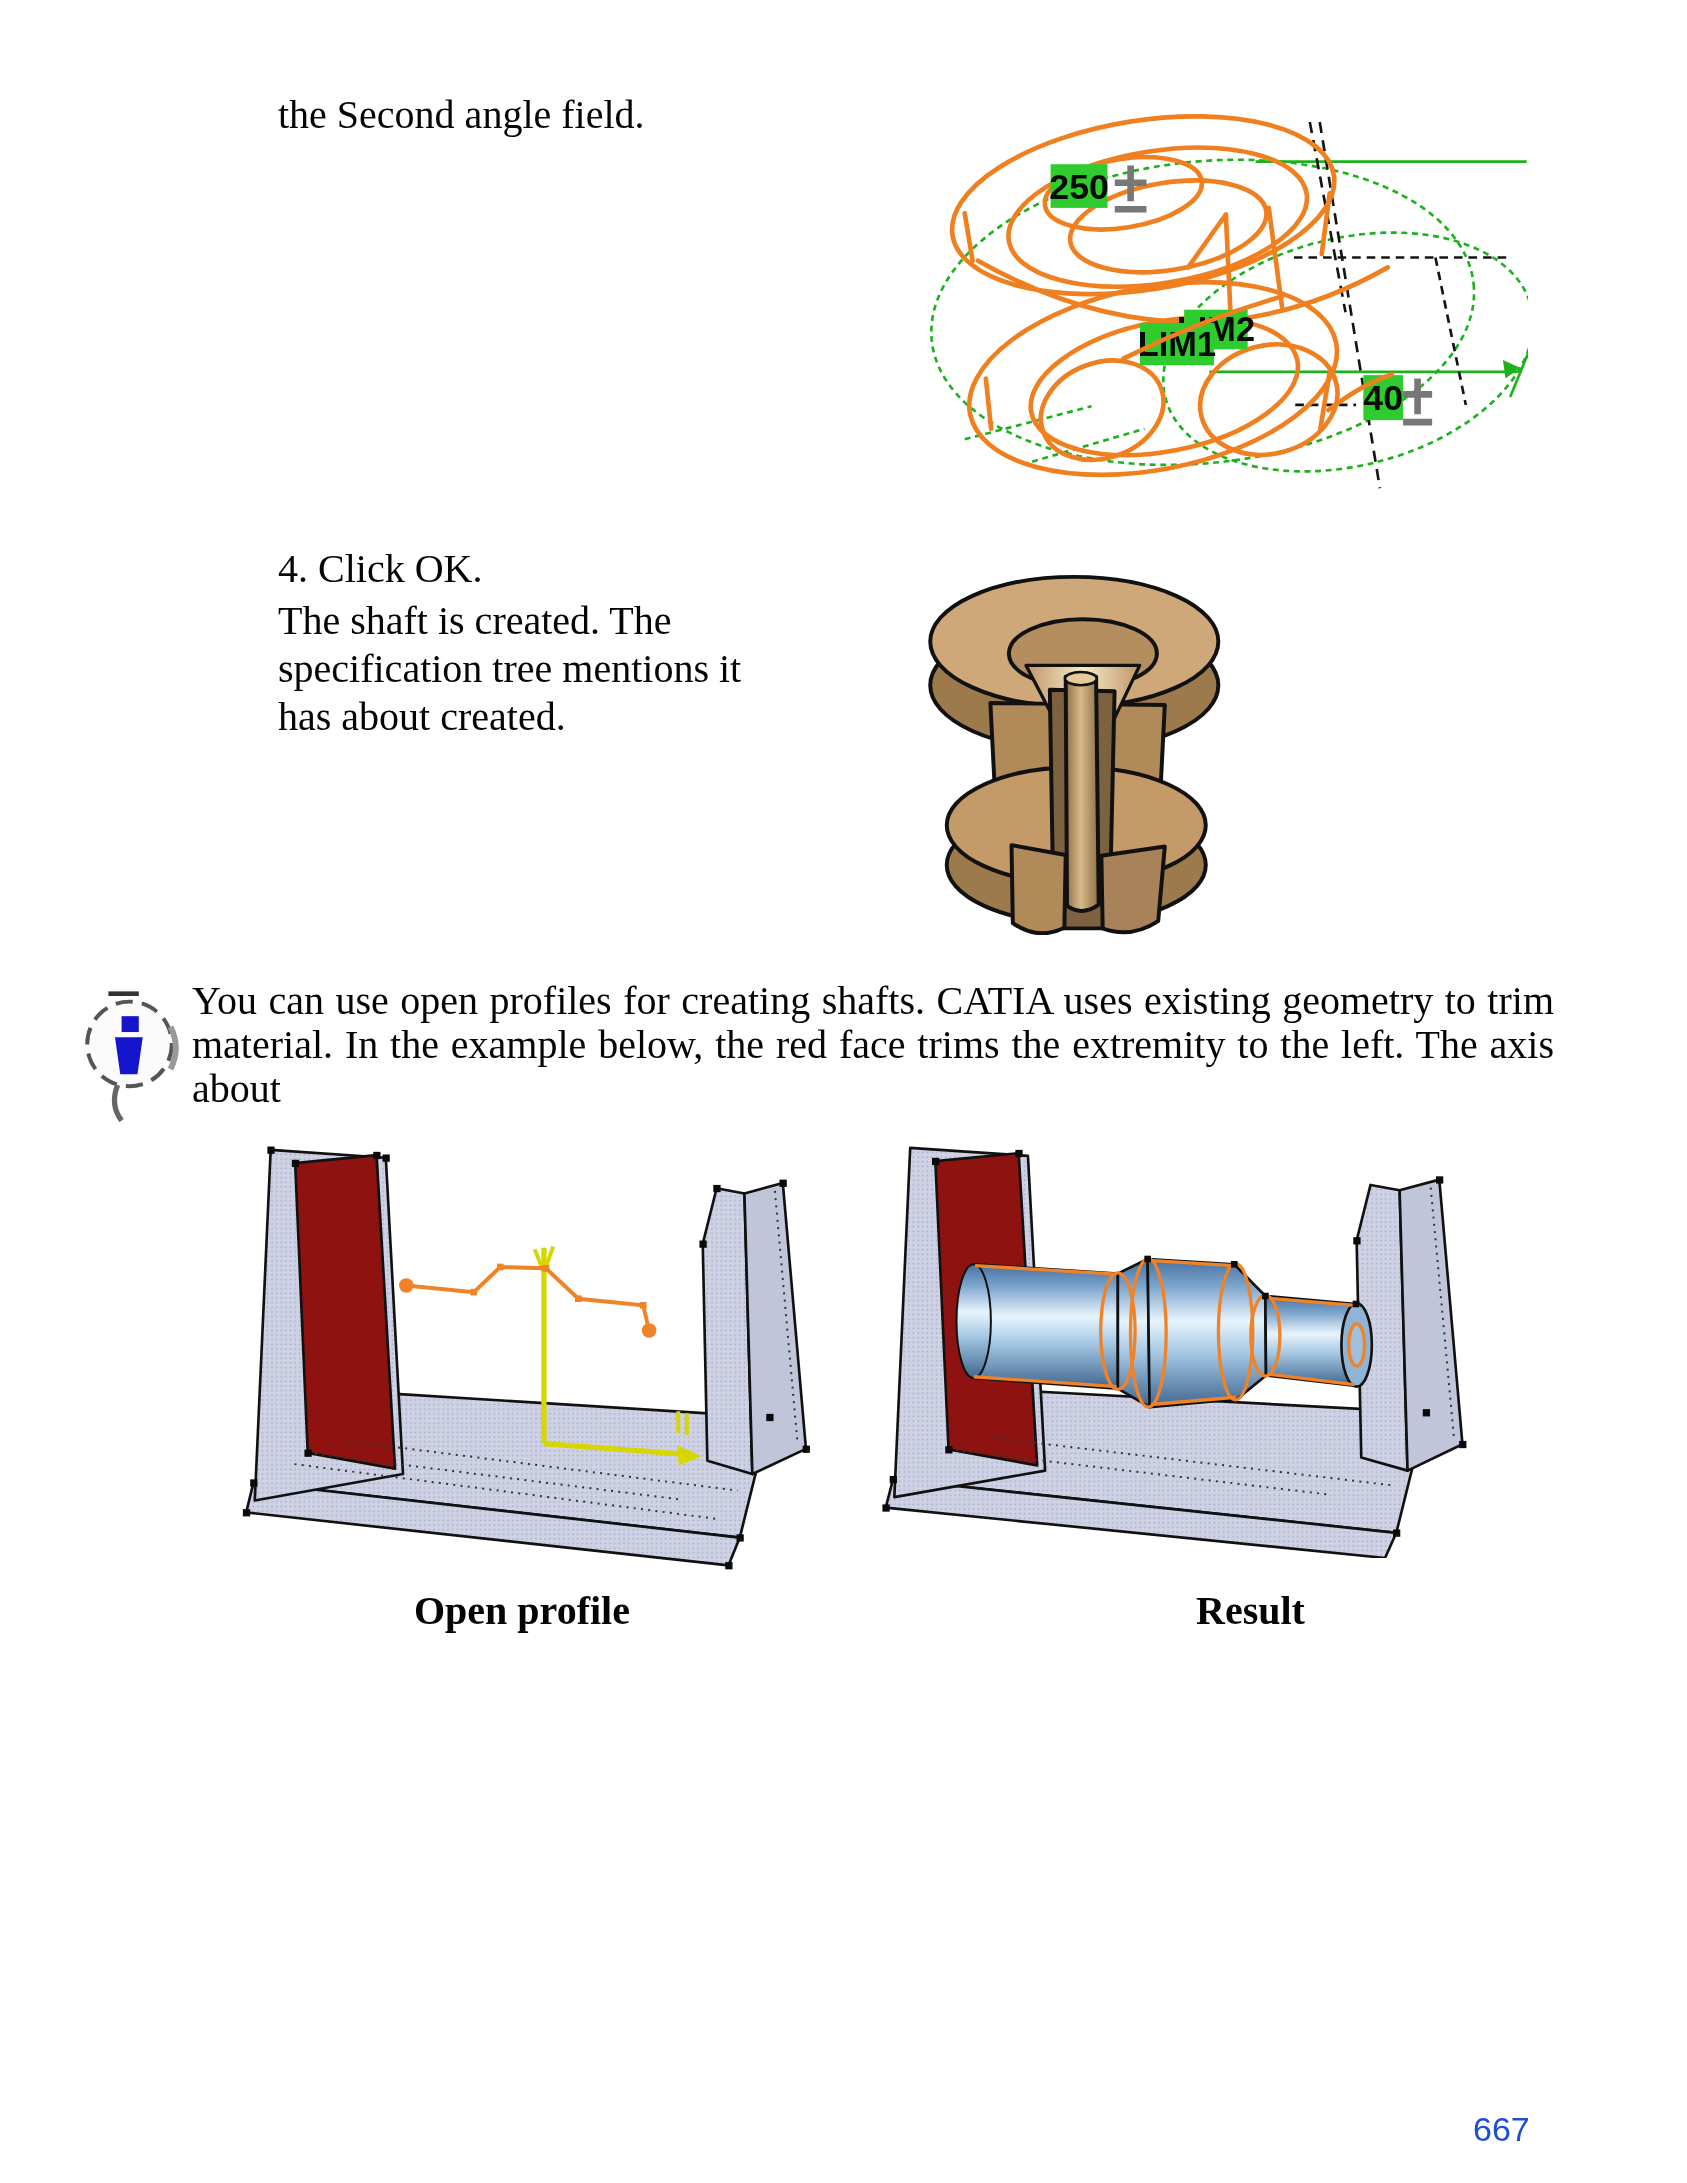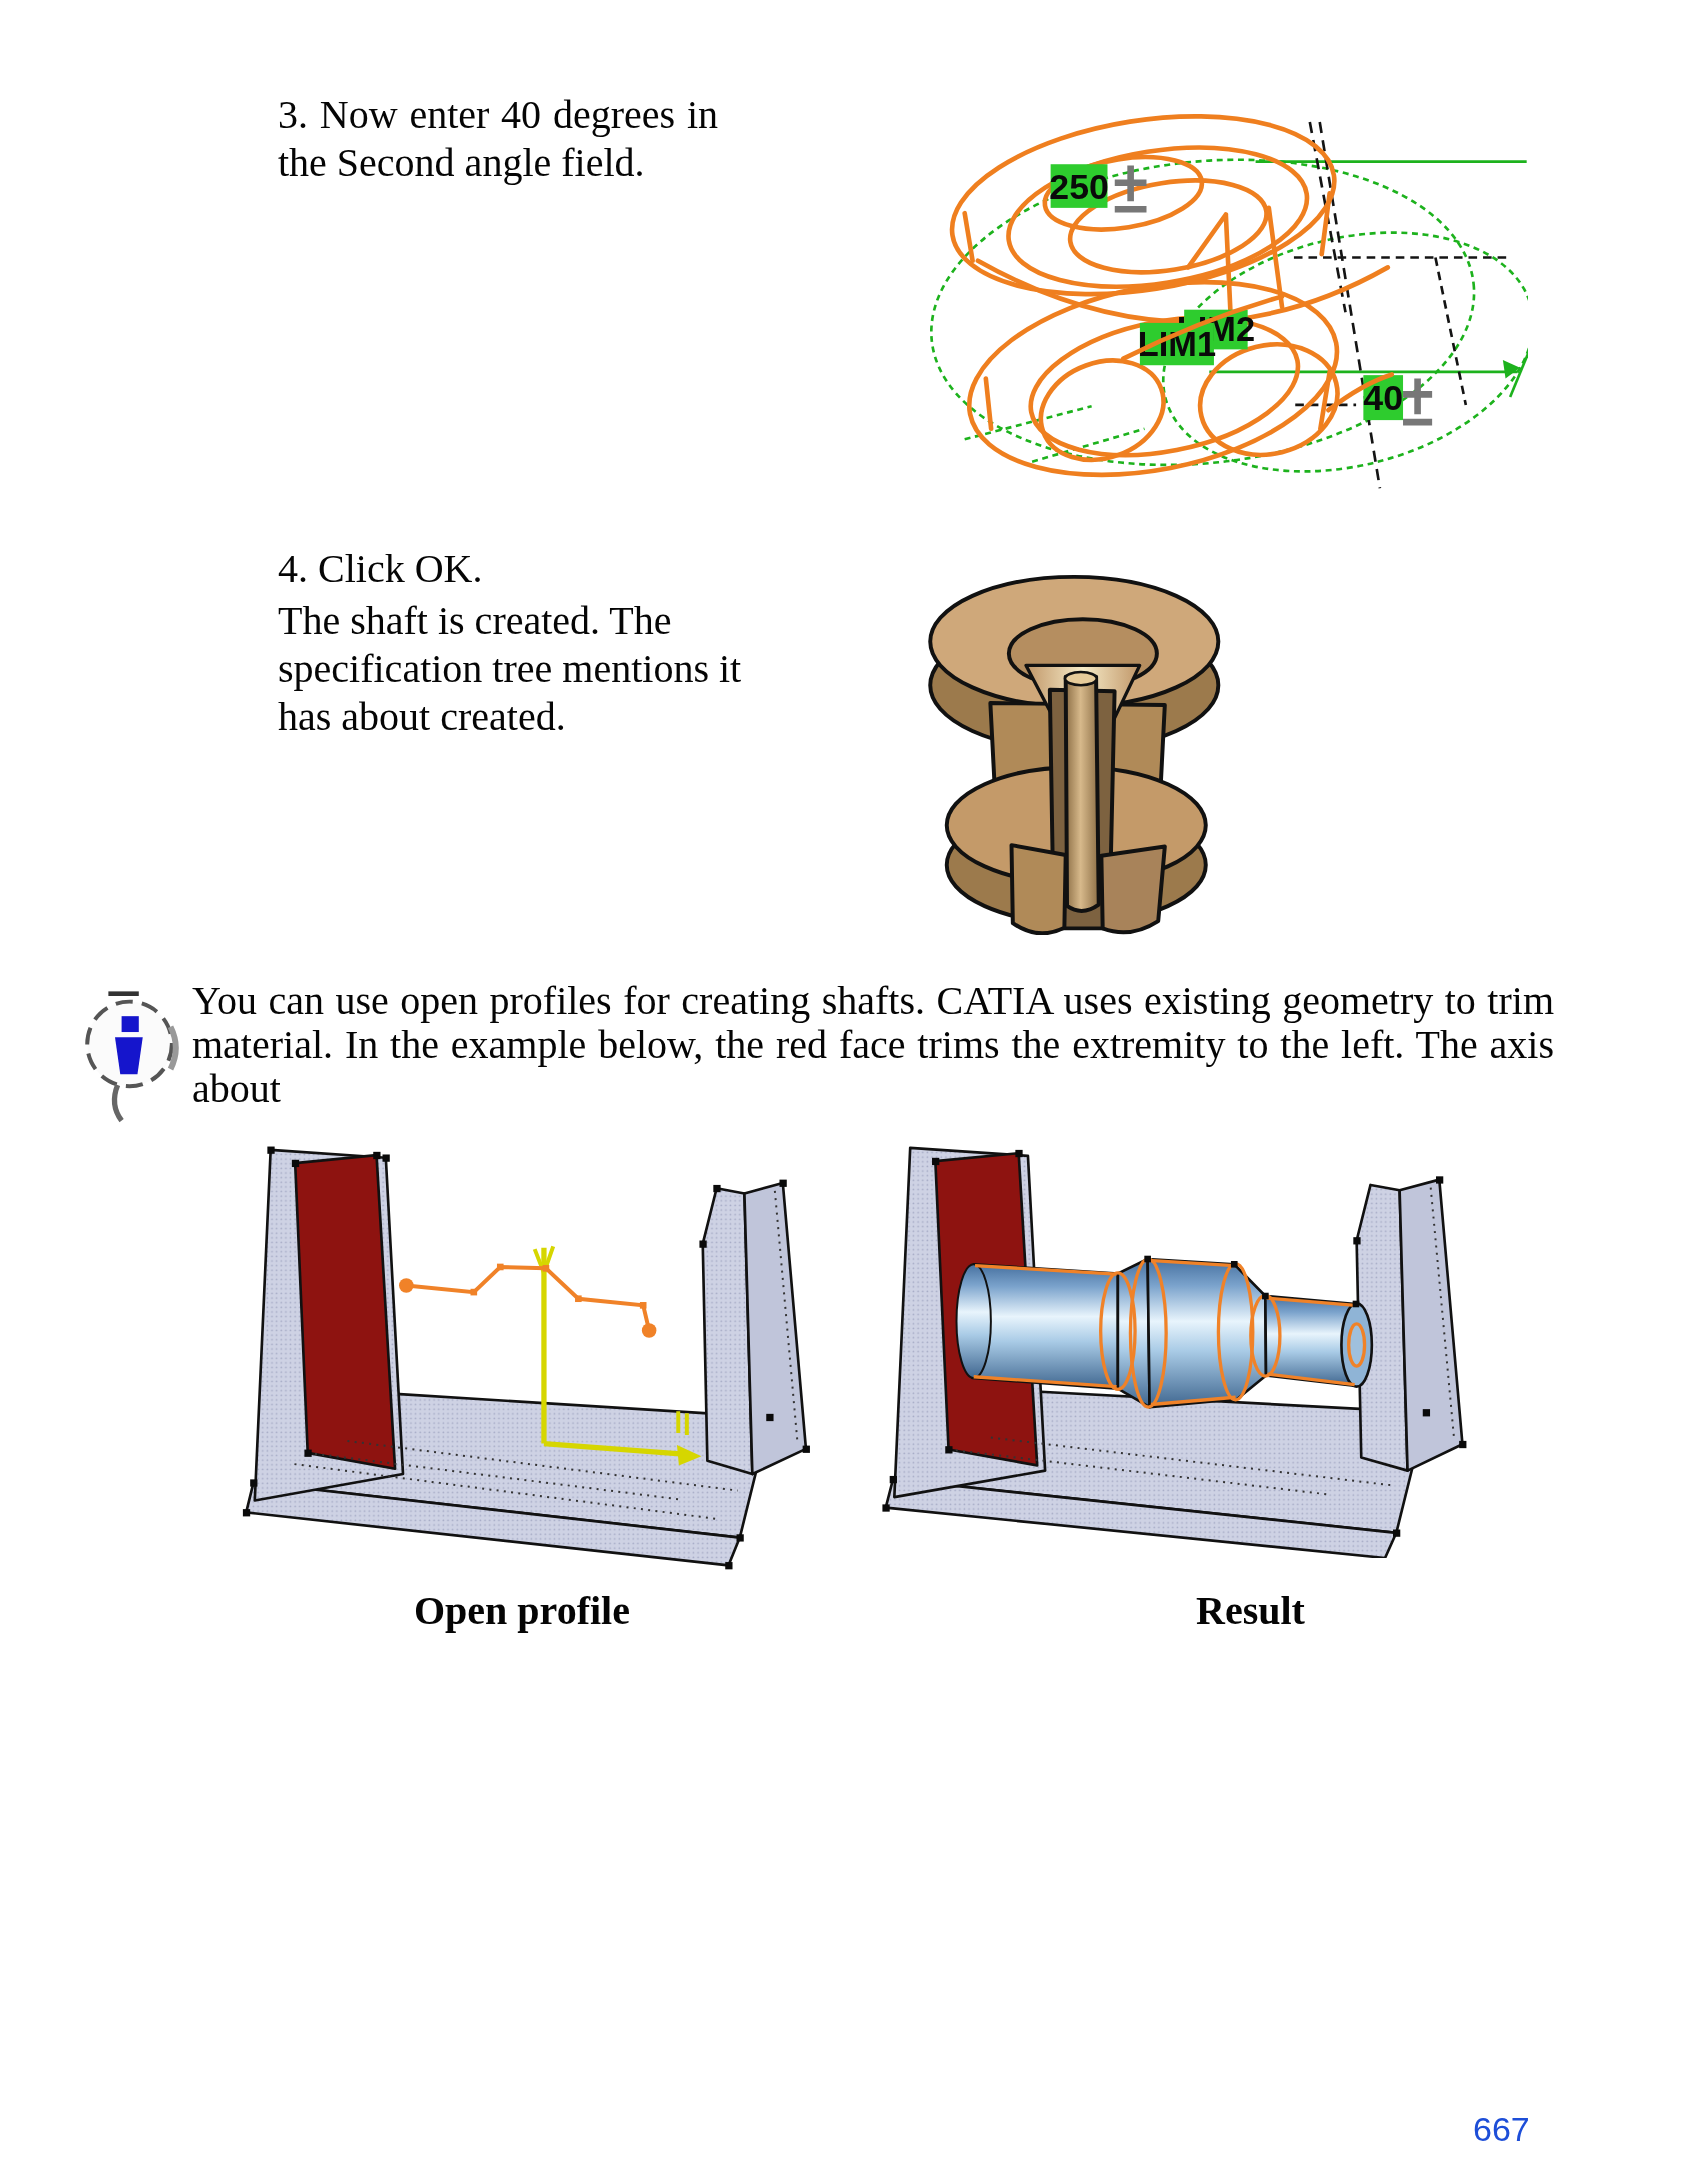--- a/index.html
+++ b/index.html
@@ -16,21 +16,20 @@
   .pagenum{font-family:"Liberation Sans", sans-serif; font-size:34px; color:#1d4ed8;}
   svg{display:block;}
   svg text.lbl{font-family:"Liberation Sans", sans-serif; font-weight:bold; fill:#0a0a0a;}
 </style>
 </head>
 <body>
 
 <div id="page">
 
   <div class="abs" style="left:278px; top:91px; width:440px;">
-    <div class="body-text jline">3. Now enter 40 degrees in</div>
     <div class="body-text">the Second angle field.</div>
   </div>
 
   <div class="abs" style="left:925px; top:94px;">
     <svg width="603" height="397" viewBox="0 0 912 600">
 
       <g stroke="#1db21d" stroke-width="4" fill="none">
         <ellipse cx="420" cy="330" rx="412" ry="228" stroke-dasharray="9 7" transform="rotate(-6 420 330)"></ellipse>
         <ellipse cx="640" cy="390" rx="285" ry="172" stroke-dasharray="9 7" transform="rotate(-14 640 390)"></ellipse>
         <line x1="500" y1="102" x2="910" y2="102"></line>

